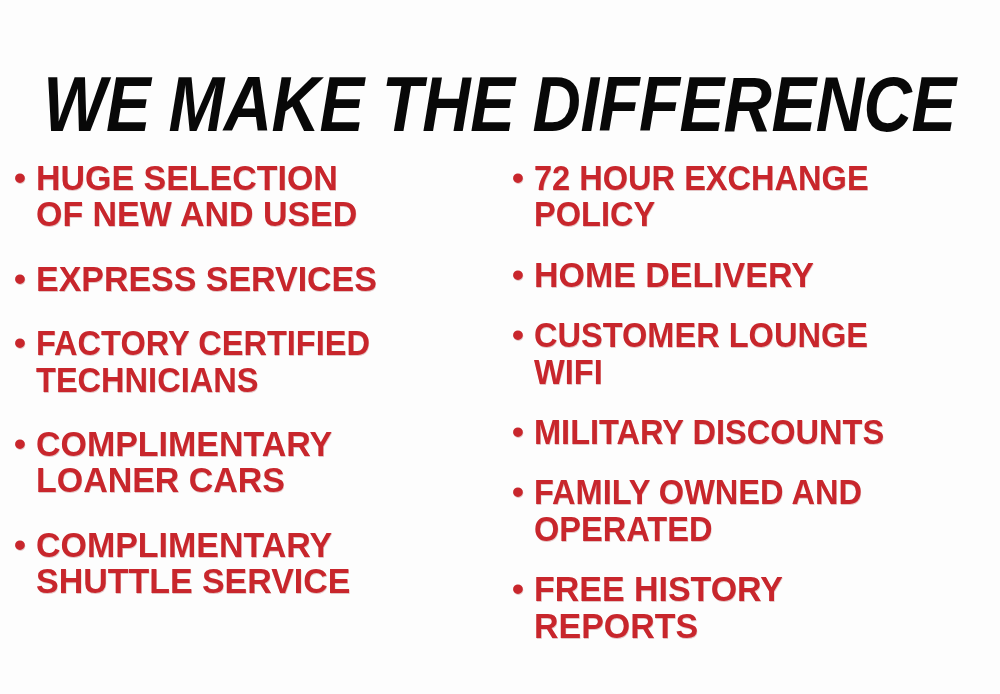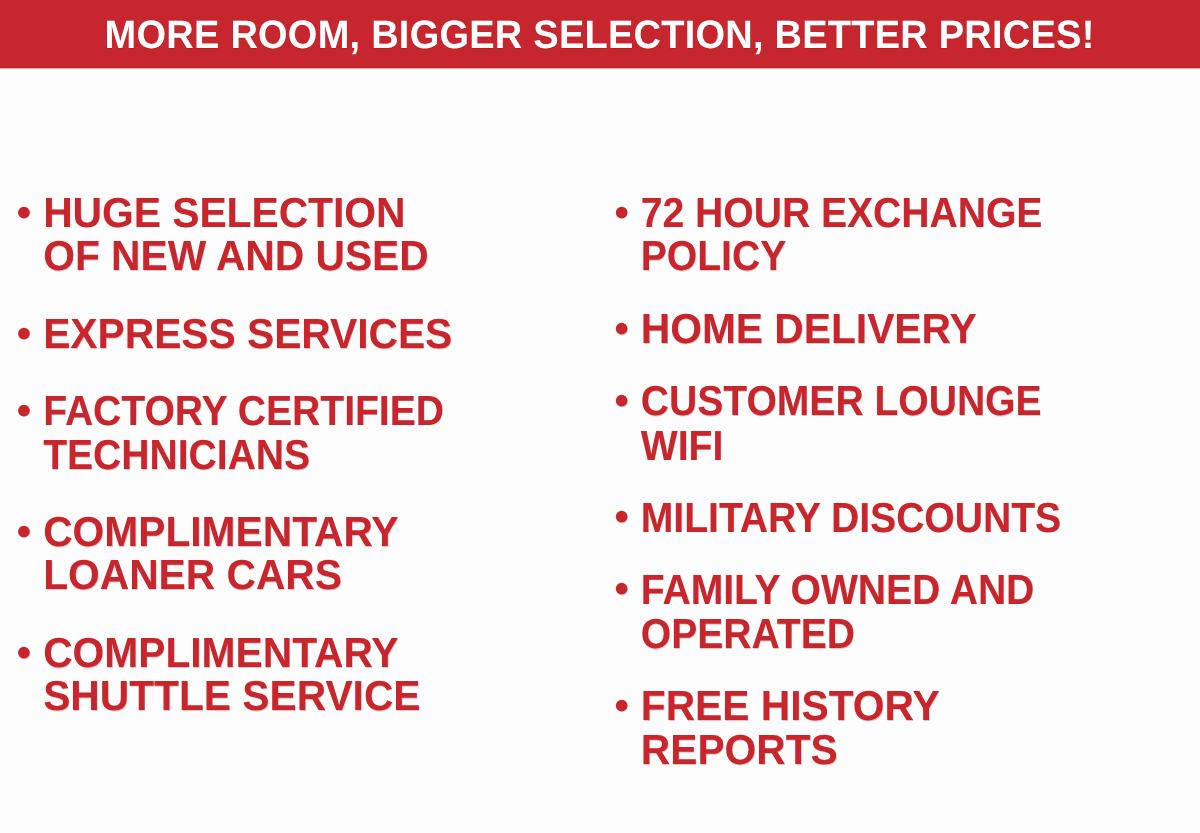--- a/index.html
+++ b/index.html
@@ -116,24 +116,24 @@
     transform-origin: left center;
   }
   
   .tight .bullet-label { transform: scaleX(0.93); }
 </style>
 </head>
 <body>
 
 <div id="poster">
 
-  <div class="banner">
-    <div class="banner-text">MORE ROOM, BIGGER SELECTION, BETTER PRICES!</div>
+
+  <div class="headline-wrap">
+    <div class="headline">WE MAKE THE DIFFERENCE</div>
   </div>
-
 
   <div class="columns">
 
     <div class="col col-left">
 
       <div class="bullet-item">
         <span class="bullet-dot">•</span>
         <span class="bullet-label">HUGE SELECTION
 OF NEW AND USED</span>
       </div>

